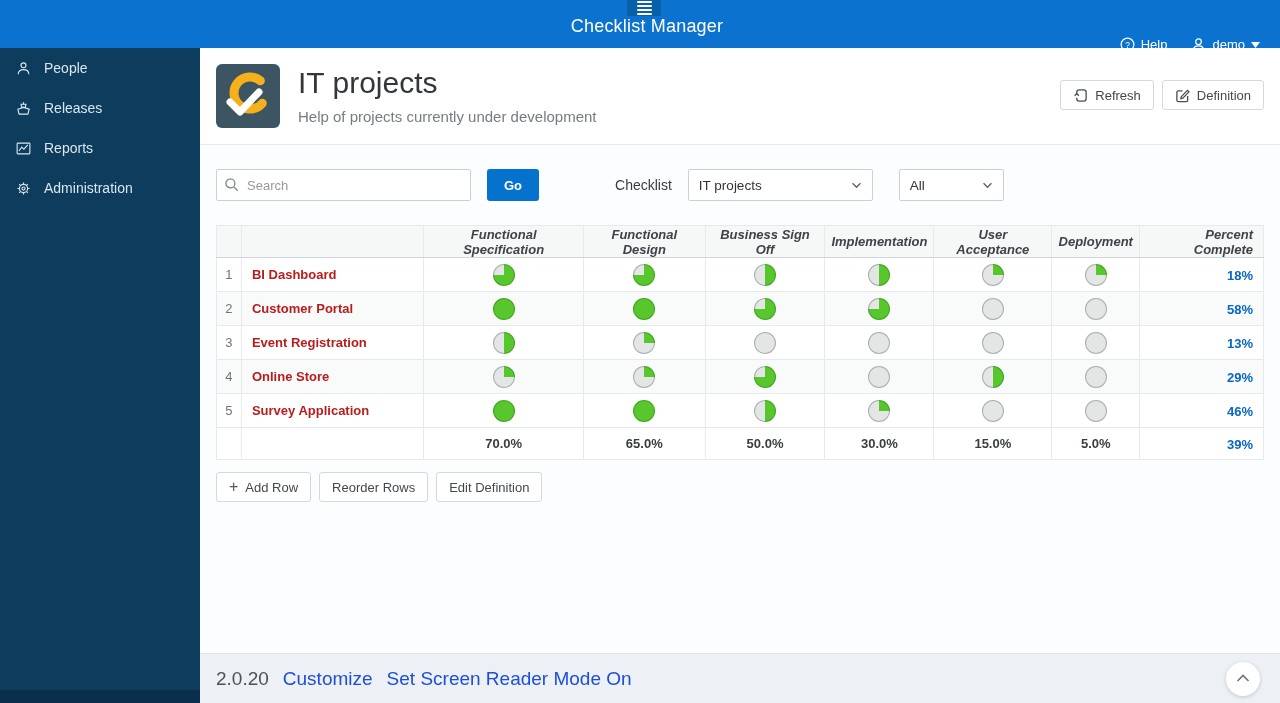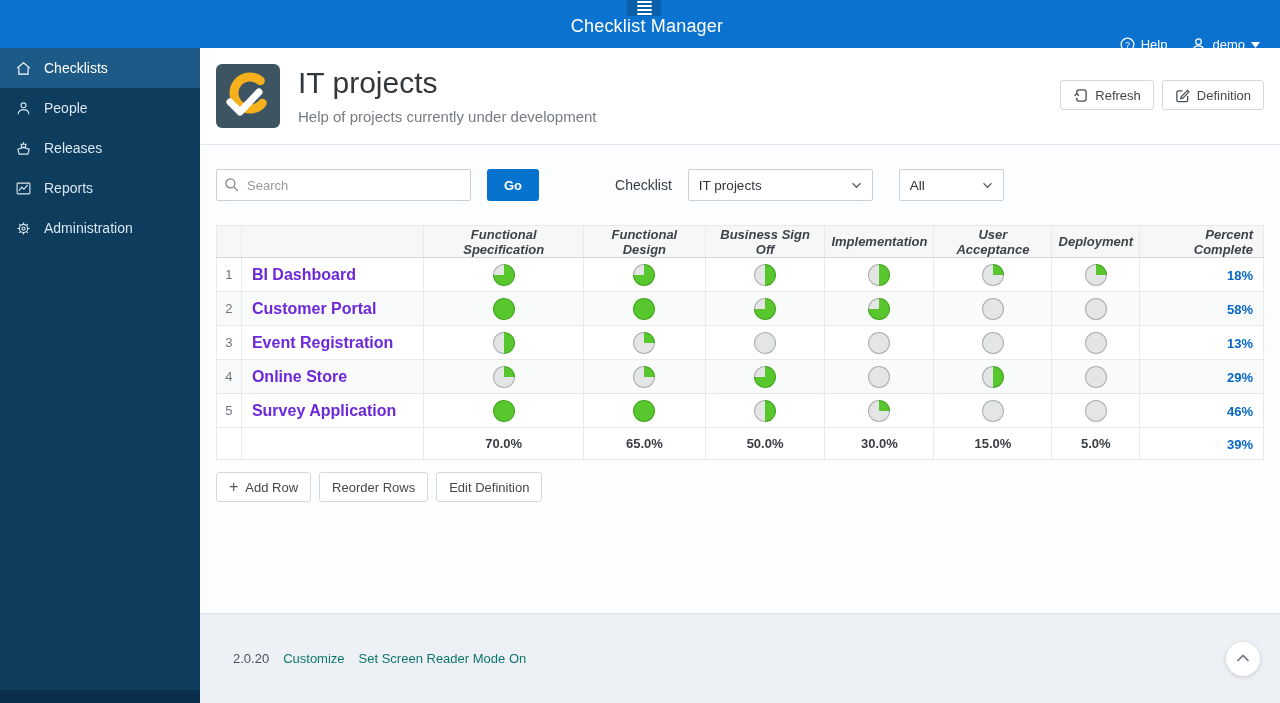--- a/index.html
+++ b/index.html
@@ -51,35 +51,35 @@
   .select.status { width:105px; margin-left:26px; }
   
   table.grid { margin-top:24px; border-collapse:collapse; table-layout:fixed; background:#fff; border:1px solid #d2d7db; }
   .grid th, .grid td { border:1px solid #e7eaec; padding:0; }
   .grid thead th { background:#f6f7f7; height:32px; font-size:13px; font-weight:700; color:#3e434a; text-align:center;
     border-bottom:1px solid #d2d7db; padding:0 6px;font-style:italic; }
   .grid thead th.pct-h { text-align:right; padding-right:10px; }
   .grid tbody tr { height:34px; }
   .grid tbody tr:nth-child(even) { background:#f9fafa; }
   td.num { color:#6f757c; font-size:13px; text-align:center; }
-  td.name a { color:#6d28d9; font-weight:700; font-size:16px; text-decoration:none; display:block; padding-left:10px; }
+  td.name a { color:#b91c1c; font-weight:700; font-size:13px; text-decoration:none; display:block; padding-left:10px; }
   td.stage { text-align:center; }
   .pie { width:22px; height:22px; border-radius:50%; margin:0 auto; display:flex; align-items:center; justify-content:center; }
   .pie-fill { width:20px; height:20px; border-radius:50%; }
   td.pct { text-align:right; padding-right:10px; }
   td.pct span { color:#0667c5; font-weight:700; font-size:13px; }
   .grid tfoot tr { height:32px; background:#fff; }
   .grid tfoot td.sum-val { text-align:center; font-weight:700; font-size:13px; color:#3a3e43; }
   
   .actions { margin-top:12px; display:flex; gap:8px; }
   .plus-glyph { font-size:16px; font-weight:400; color:#55595d; line-height:1; }
   
-  .page-footer { margin-top:auto; background:#edf1f5; border-top:1px solid #dee4e9; height:90px;
-    display:flex; align-items:center; padding:0 33px; font-size:13px; color:#4c5258; position:relative; }
-  .page-footer a { color:#0f766e; text-decoration:none; margin-left:14px; cursor:pointer; }
+  .page-footer { margin-top:auto; background:#edf1f5; border-top:1px solid #dee4e9; height:50px;
+    display:flex; align-items:center; padding:0 16px; font-size:19px; color:#4c5258; position:relative; }
+  .page-footer a { color:#1d4ed8; text-decoration:none; margin-left:14px; cursor:pointer; }
   .scroll-top { position:absolute; right:20px; top:50%; transform:translateY(-50%); width:34px; height:34px; border-radius:50%;
     background:#fff; border:none; box-shadow:0 1px 4px rgba(0,0,0,0.18); display:flex; align-items:center; justify-content:center; cursor:pointer; }
 </style>
 </head>
 <body>
 
 <div class="topbar">
   <button class="hamburger">
     <span></span>
       <span></span>
@@ -105,29 +105,20 @@
           <path d="M0 0h9L4.5 6z" fill="#fff"></path>
         </svg>
     </div>
   </div>
 </div>
 
 <div class="shell">
 
   <nav class="sidebar">
     <div id="side-items">
-        <div class="side-item active">
-          <span class="side-icon">
-            <svg width="17" height="17" viewBox="0 0 24 24" fill="none" stroke="currentColor" stroke-width="1.6">
-              <path d="M3 11.5 12 4l9 7.5"></path>
-              <path d="M5.5 10.5V20h13v-9.5"></path>
-            </svg>
-          </span>
-          <span>Checklists</span>
-        </div>
         <div class="side-item">
           <span class="side-icon">
             <svg width="17" height="17" viewBox="0 0 24 24" fill="none" stroke="currentColor" stroke-width="1.6">
               <circle cx="12" cy="7.5" r="3.5"></circle>
               <path d="M4.5 20c0-4.2 3.4-6.5 7.5-6.5s7.5 2.3 7.5 6.5"></path>
             </svg>
           </span>
           <span>People</span>
         </div>
         <div class="side-item">

